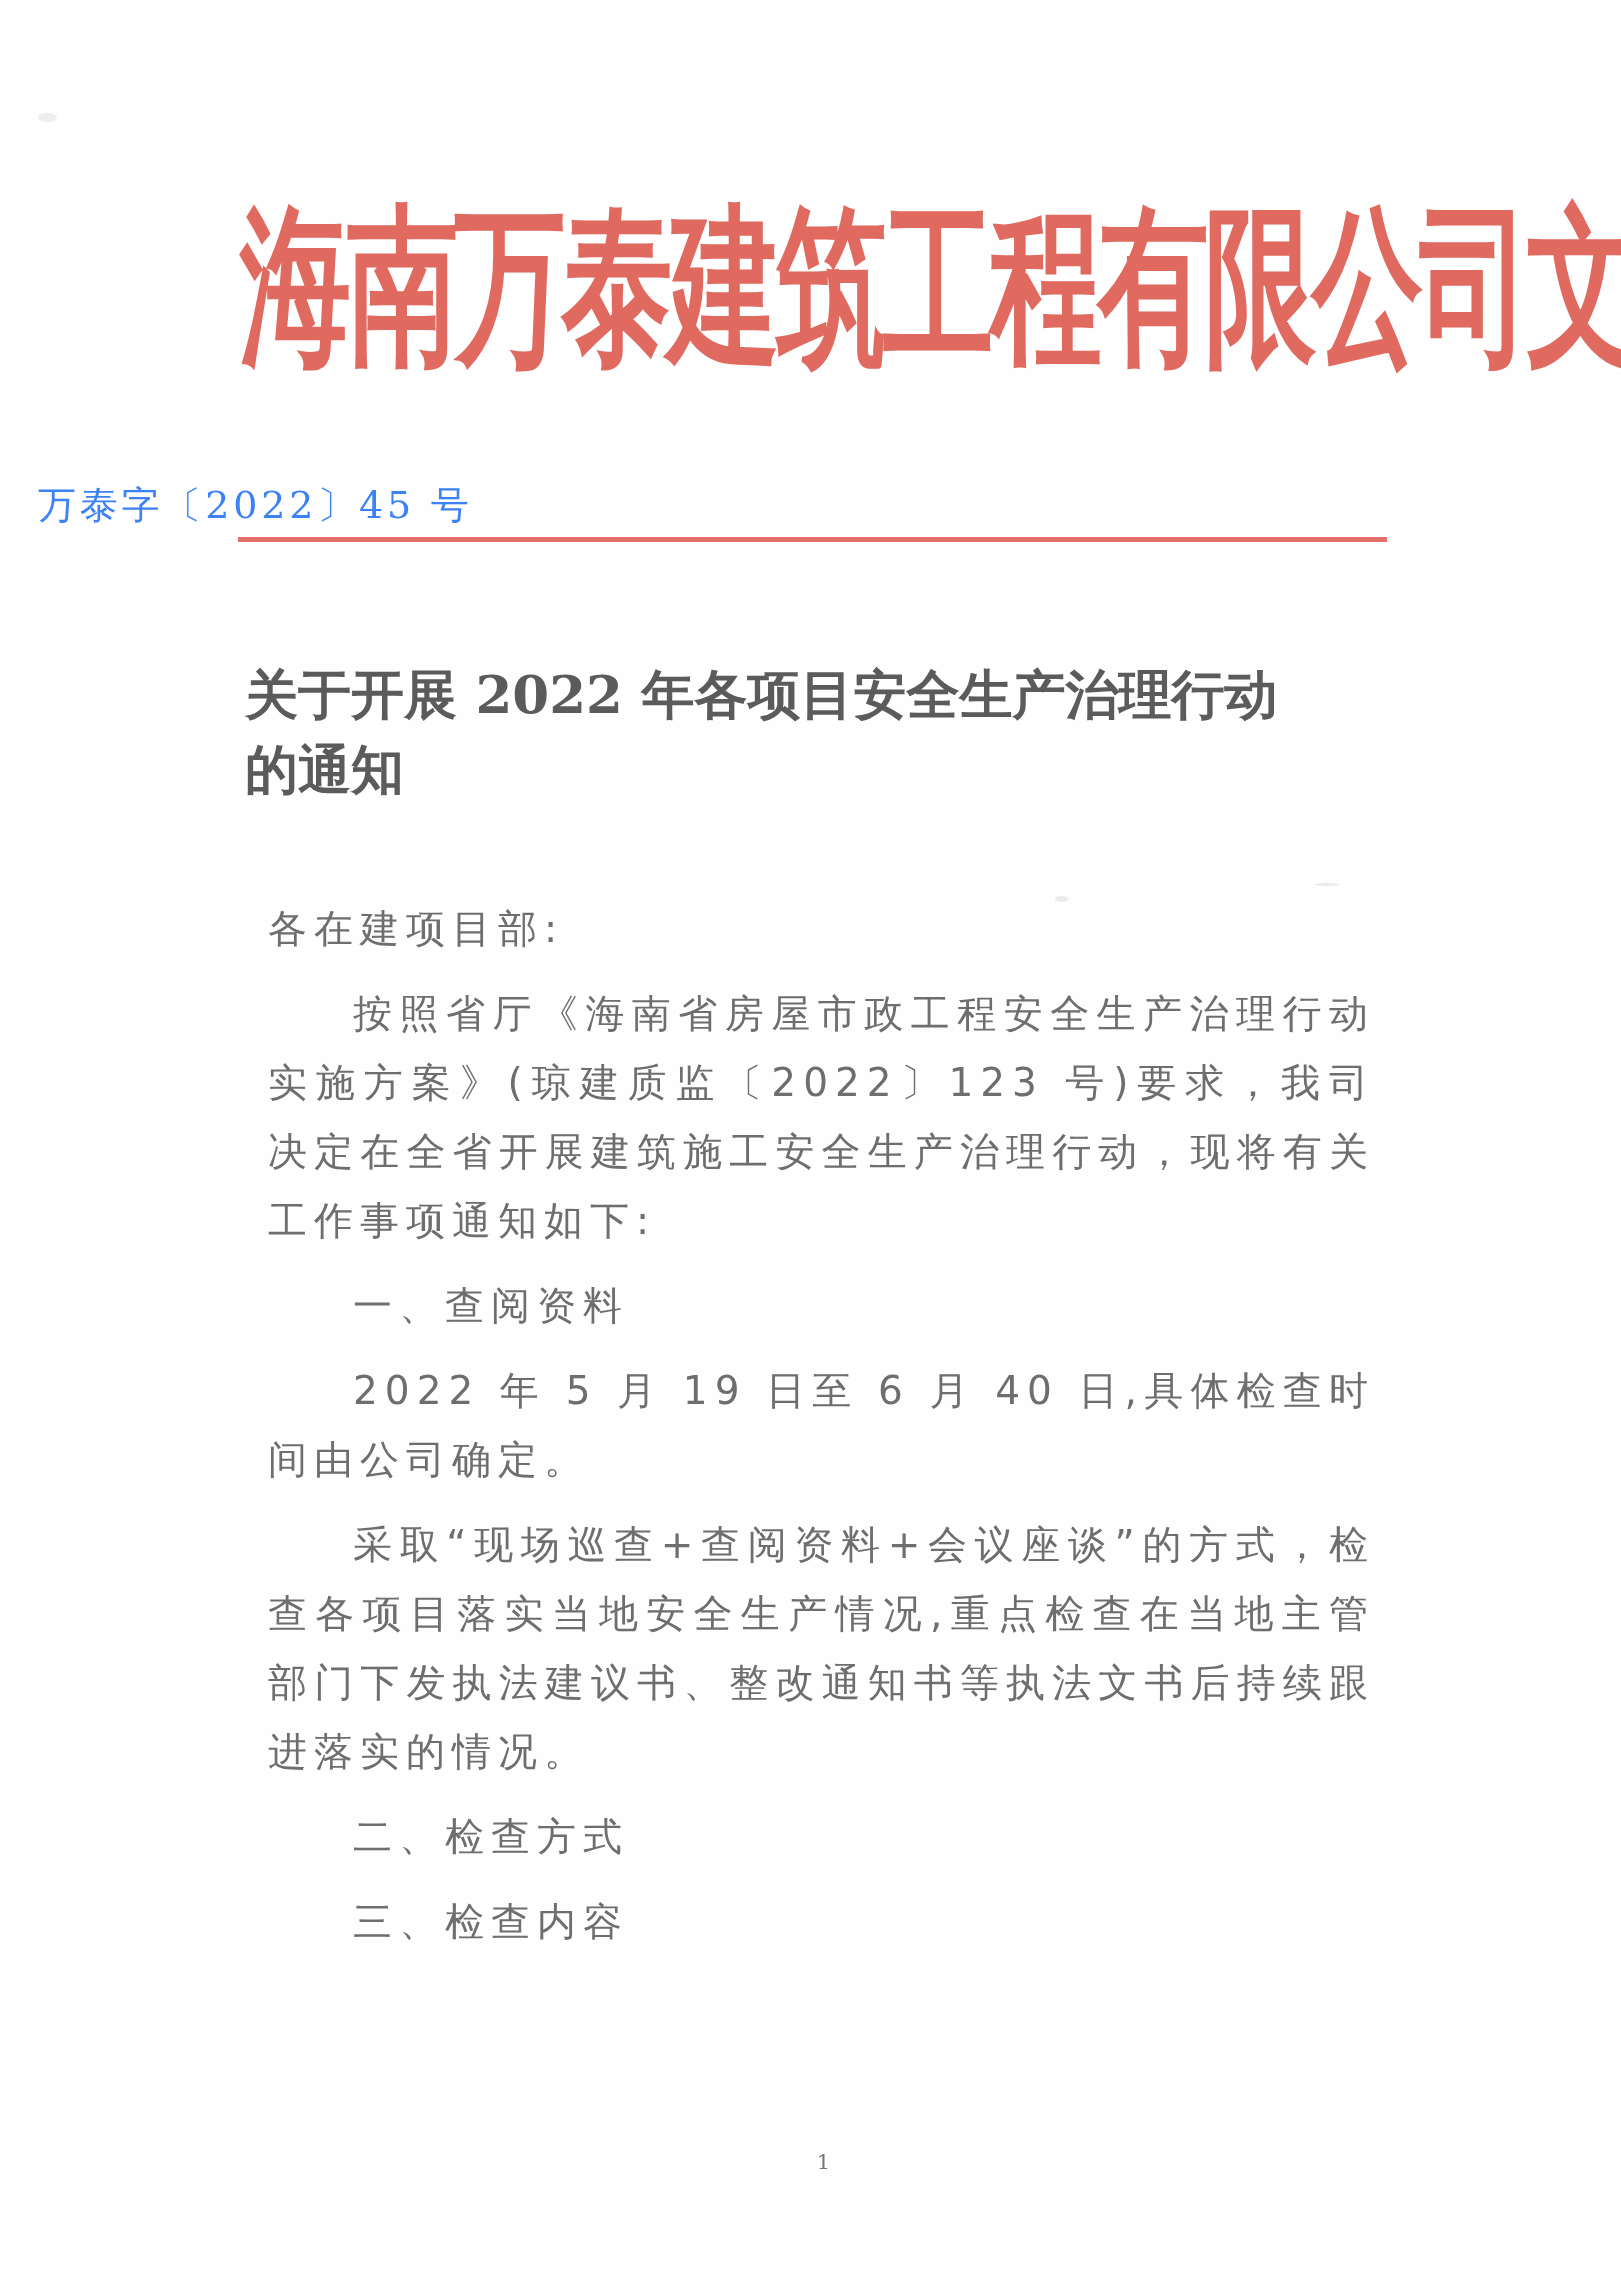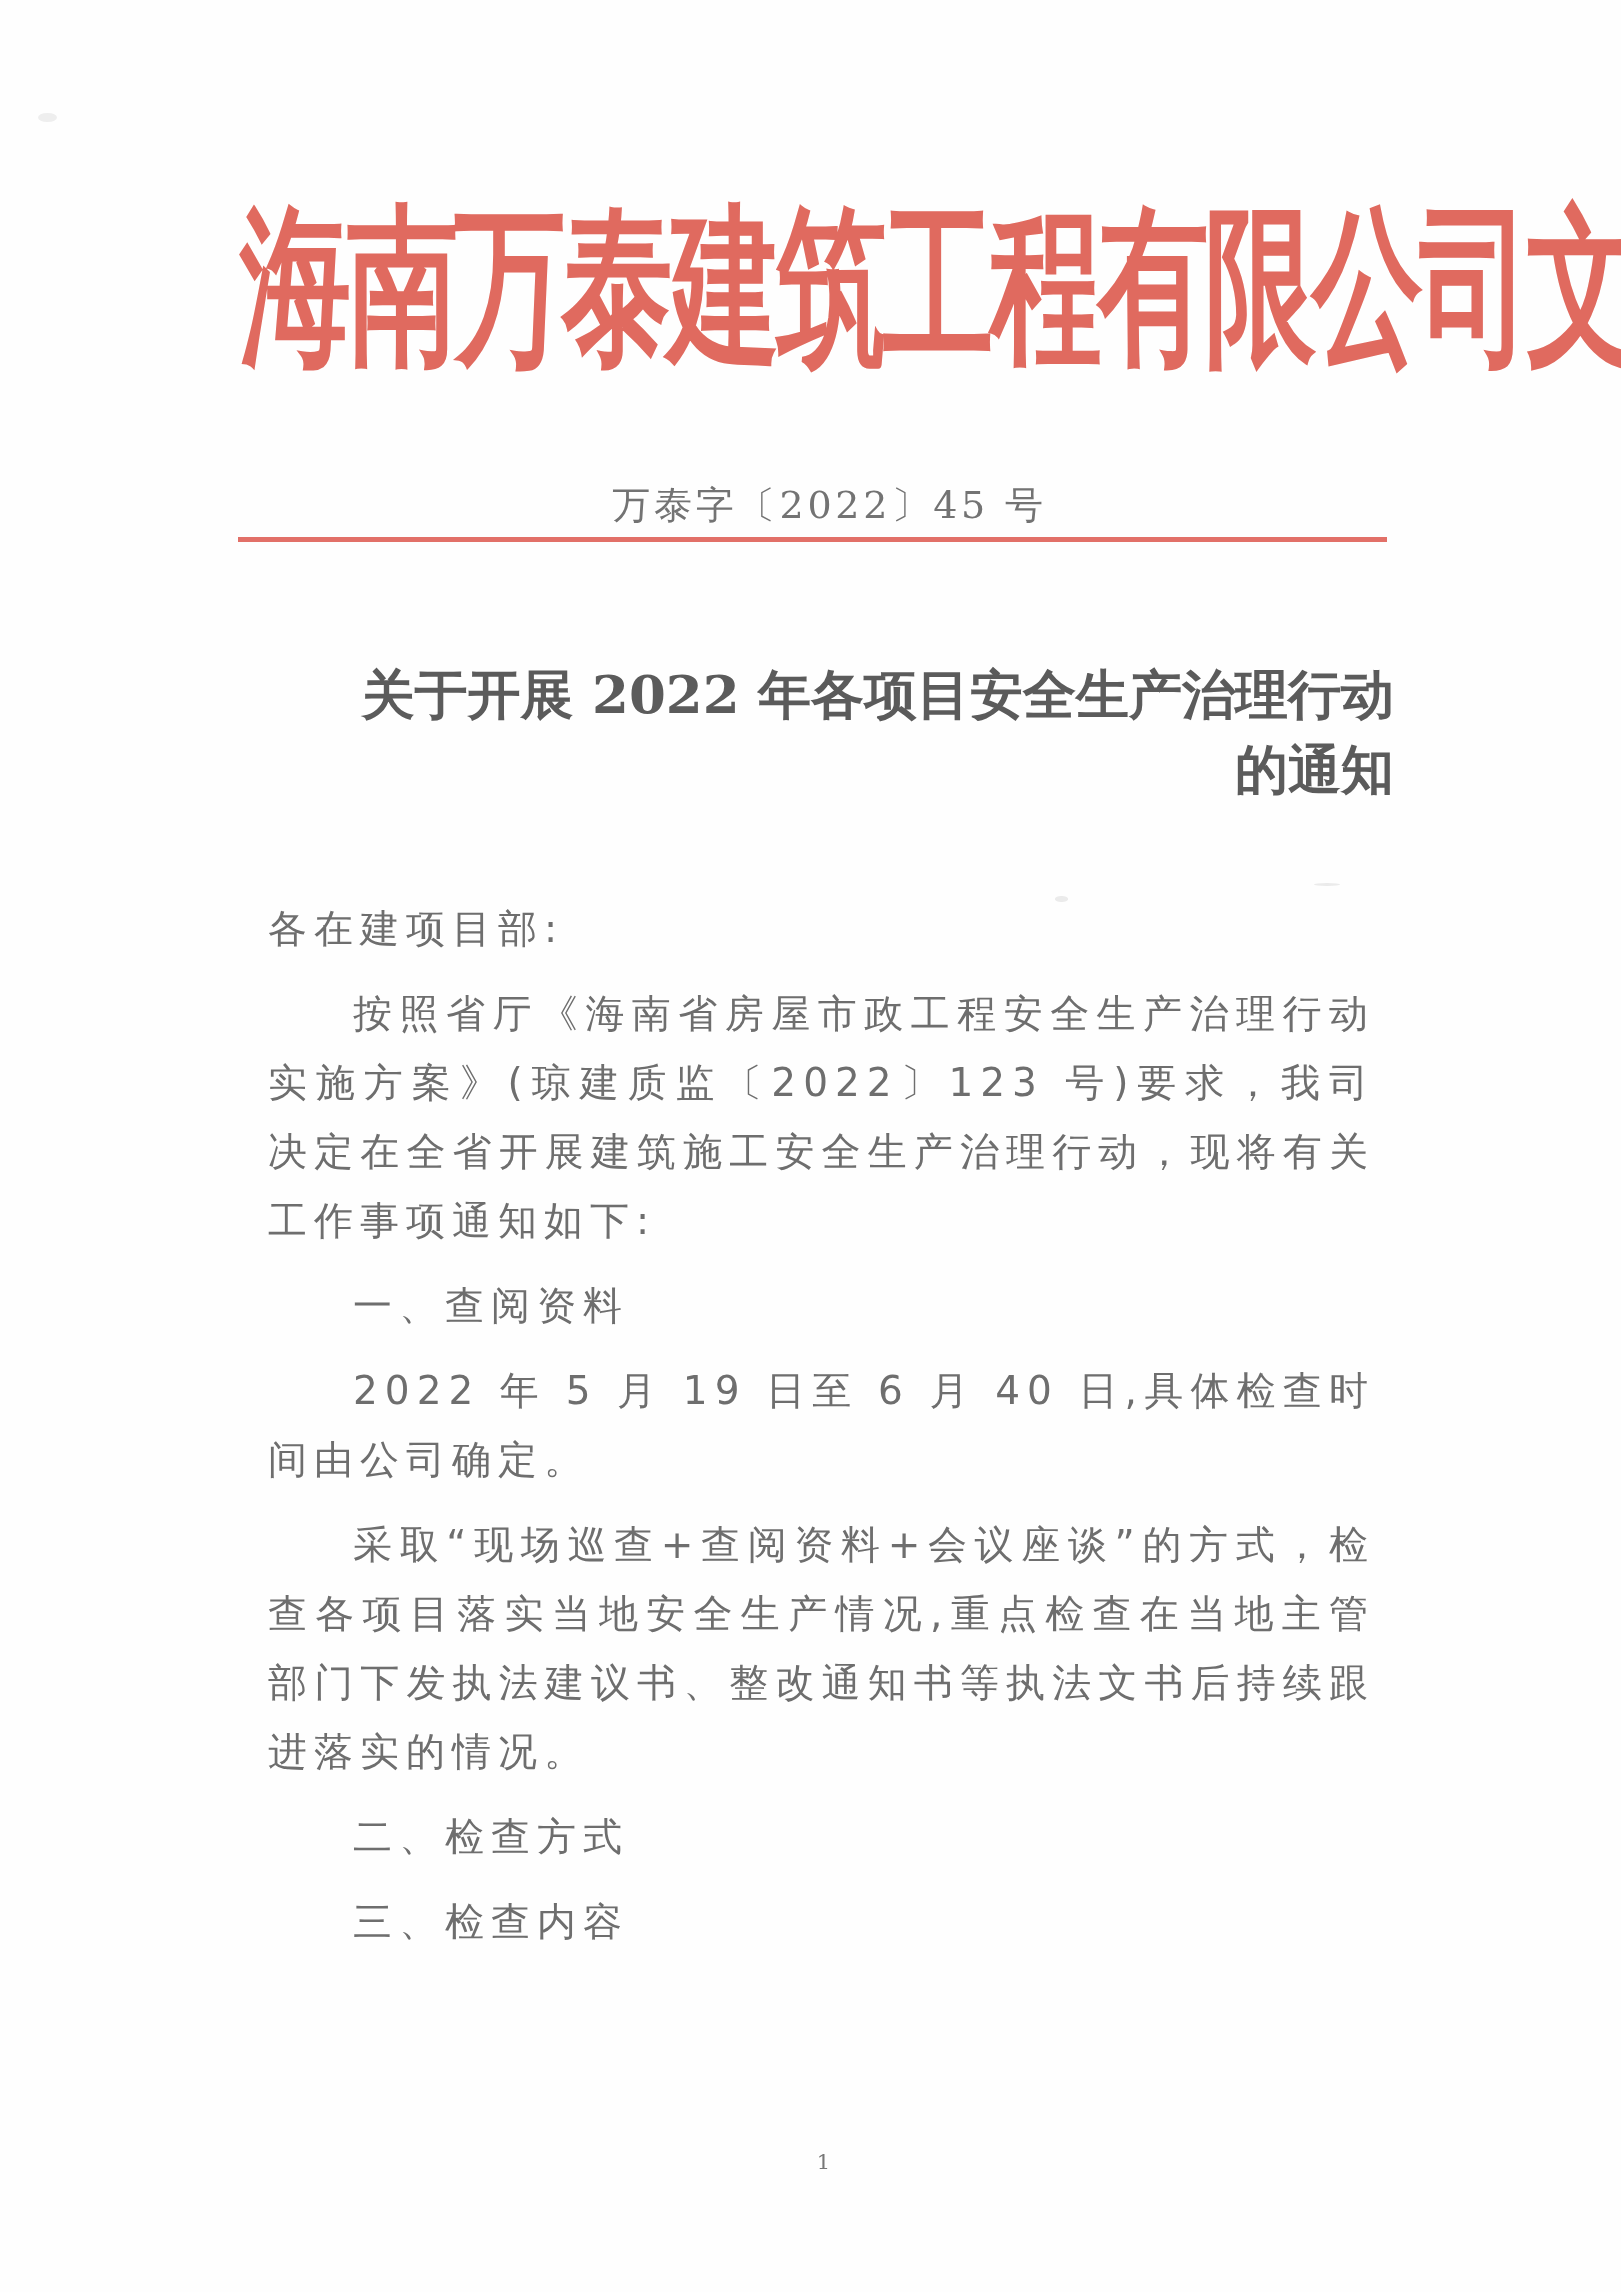--- a/index.html
+++ b/index.html
@@ -38,41 +38,40 @@
     transform: scaleY(1.55);
     transform-origin: center;
     letter-spacing: -3.8px;
   }
   .letterhead span { display: inline-block; }
   .doc-number {
     position: absolute;
     left: 0;
     width: 1621px;
     top: 480px;
-    text-align: center;
     font-size: 38px;
-    color: #737373;
+    color: #3b82f6;
     letter-spacing: 3.8px;
     padding-left: 38px;
     box-sizing: border-box;
   }
   .red-rule {
     position: absolute;
     left: 238px;
     top: 537px;
     width: 1149px;
     height: 4.7px;
     background: #e27068;
   }
   .title {
     position: absolute;
     left: 245px;
     width: 1149px;
     top: 657px;
-    text-align: right;
+    text-align: left;
     font-family: "DejaVu Serif", "Liberation Serif", serif;
     font-weight: bold;
     font-size: 53px;
     line-height: 75px;
     color: #5b5b5b;
   }
   .body-text {
     position: absolute;
     left: 252px;
     top: 878px;

